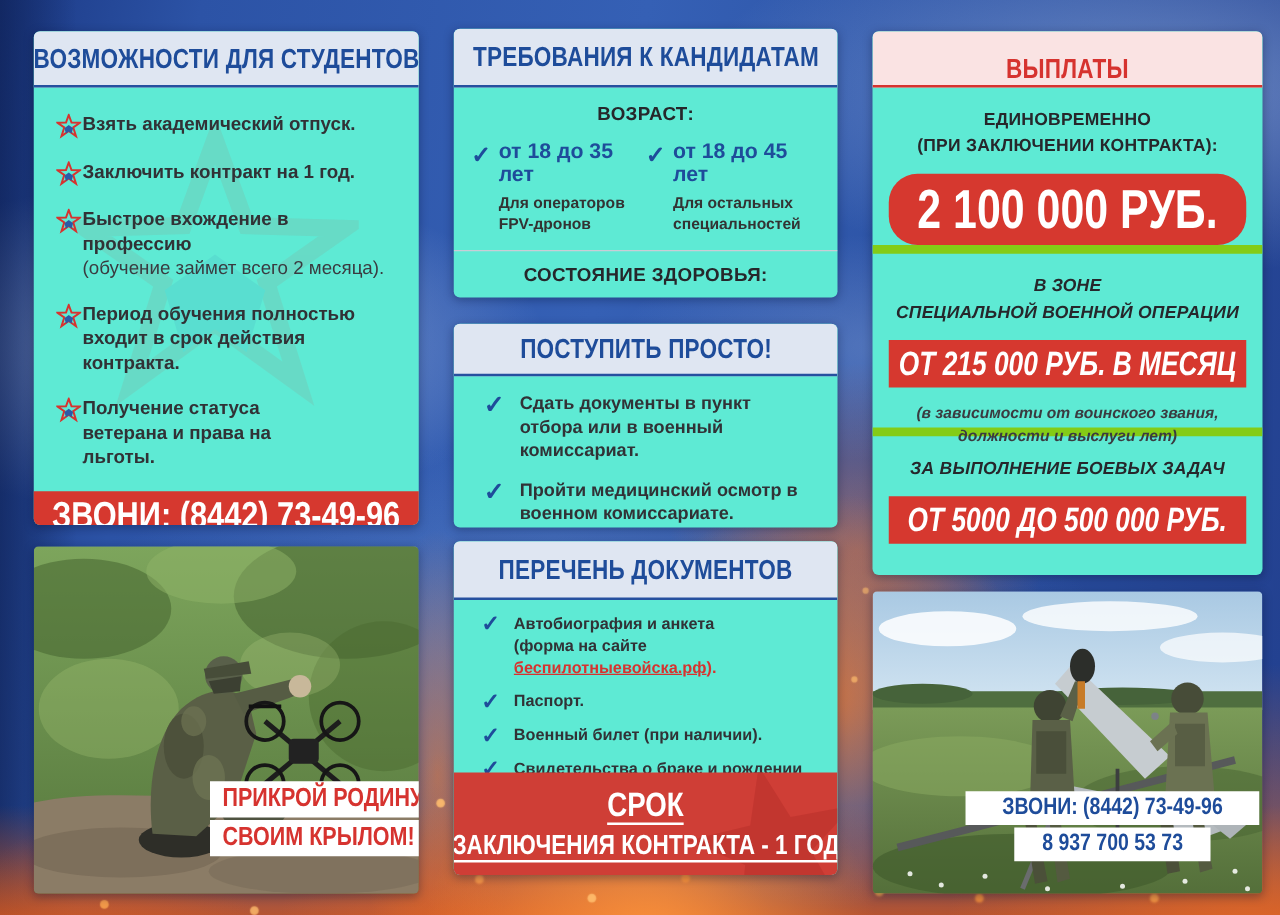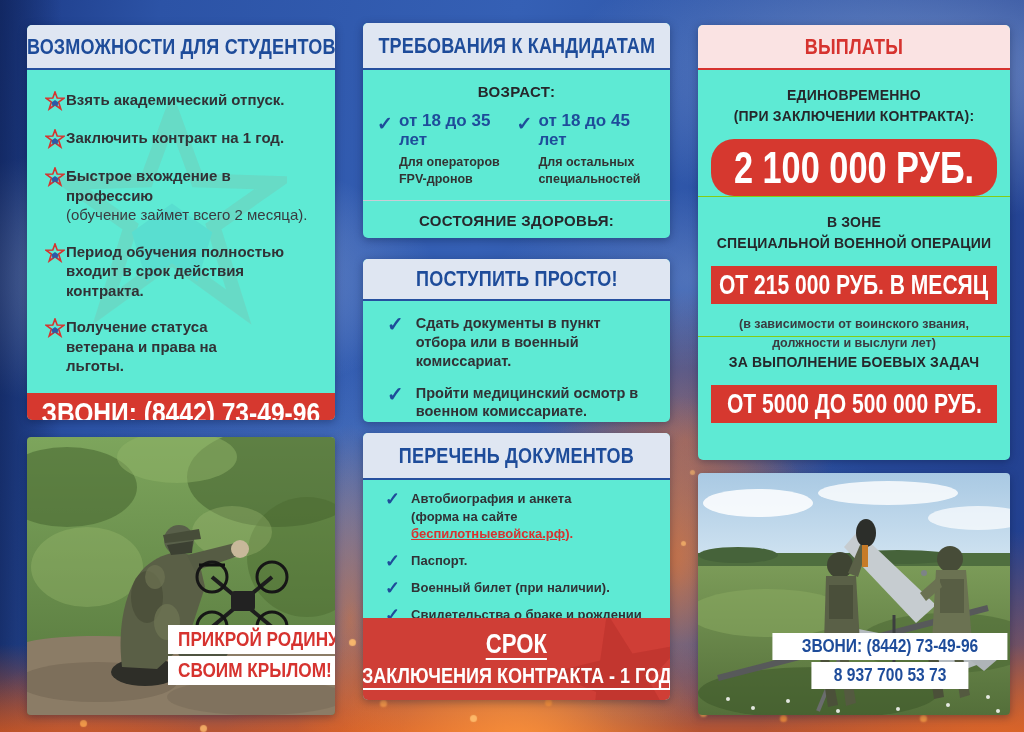--- a/index.html
+++ b/index.html
@@ -37,21 +37,21 @@
       781px 716px 2px 1px rgba(255,150,60,.85), 851px 701px 1px 1px rgba(255,190,110,.85),
       921px 716px 2px 1px rgba(255,160,70,.9),  971px 691px 1px 0   rgba(255,205,140,.85),
       1001px 651px 2px 1px rgba(255,150,60,.8),  81px 721px 1px 1px rgba(255,170,80,.8),
       201px 726px 1px 1px rgba(255,190,110,.8), 690px 470px 1px 0   rgba(255,190,110,.6);}
   
   .panel{position:absolute;background:#5eead4;border-radius:5px;overflow:hidden;
     box-shadow:0 2px 8px rgba(5,15,45,.35);}
   .phead{background:#dfe6f2;border-bottom:2px solid #26509f;display:flex;
     align-items:center;justify-content:center;}
   .phead .t{color:#1e4c9a;font-weight:700;font-size:22px;letter-spacing:.2px;}
-  .phead.pink{background:#fae3e3;border-bottom:2px solid #d6332f;}
+  .phead.pink{background:#fae3e3;border-bottom:2px solid #d6332f;align-items:flex-end;}
   .phead.pink .t{color:#d6332f;}
   .cn{display:inline-block;transform:scaleX(.82);transform-origin:50% 50%;white-space:nowrap;}
   .cnl{display:inline-block;transform:scaleX(.82);transform-origin:0 50%;white-space:nowrap;}
   .redbar{background:#d6382f;color:#fff;display:flex;align-items:center;justify-content:center;}
   
   .lp-body{position:relative;padding:20px 18px 0 18px;}
   .lp-row{display:flex;gap:1px;margin-bottom:17px;position:relative;z-index:2;}
   .lp-star{flex:0 0 20px;margin-top:1px;}
   .lp-main{font-weight:700;color:#313236;font-size:15px;line-height:1.3;}
   .lp-sub{font-weight:400;color:#3a3b40;font-size:15px;line-height:1.3;display:block;}
@@ -88,21 +88,21 @@
   
   .term{position:absolute;left:0;right:0;bottom:0;background:#cf3e36;display:flex;
     flex-direction:column;align-items:center;justify-content:center;gap:3px;overflow:hidden;}
   .term-star{position:absolute;right:-26px;top:-14px;opacity:.55;transform:rotate(-12deg);}
   .term-l1{position:relative;z-index:2;color:#fff;font-weight:700;font-size:27px;
     text-decoration:underline;text-underline-offset:5px;text-decoration-thickness:2px;}
   .term-l2{position:relative;z-index:2;color:#fff;font-weight:700;font-size:22px;
     text-decoration:underline;text-underline-offset:5px;text-decoration-thickness:2px;}
   
   .pay-sec{padding:15px 13px 14px 13px;}
-  .pay-sec + .pay-sec{border-top:1px solid #84cc16;}
+  .pay-sec + .pay-sec{border-top:7px solid #84cc16;font-style:italic;}
   .pay-label{font-weight:700;color:#26272b;font-size:14px;text-align:center;line-height:1.5;letter-spacing:.2px;}
   .pay-amount-big{height:57px;margin-top:12px;font-size:44px;font-weight:700;border-radius:23px;}
   .pay-amount{height:38px;margin-top:12px;font-size:27px;font-weight:700;}
   .pay-note{color:#3a3b40;font-size:12.5px;text-align:center;line-height:1.5;margin-top:11px;font-weight:700;}
 </style>
 </head>
 <body>
 
 <div class="canvas">
   <div class="sky"></div>

